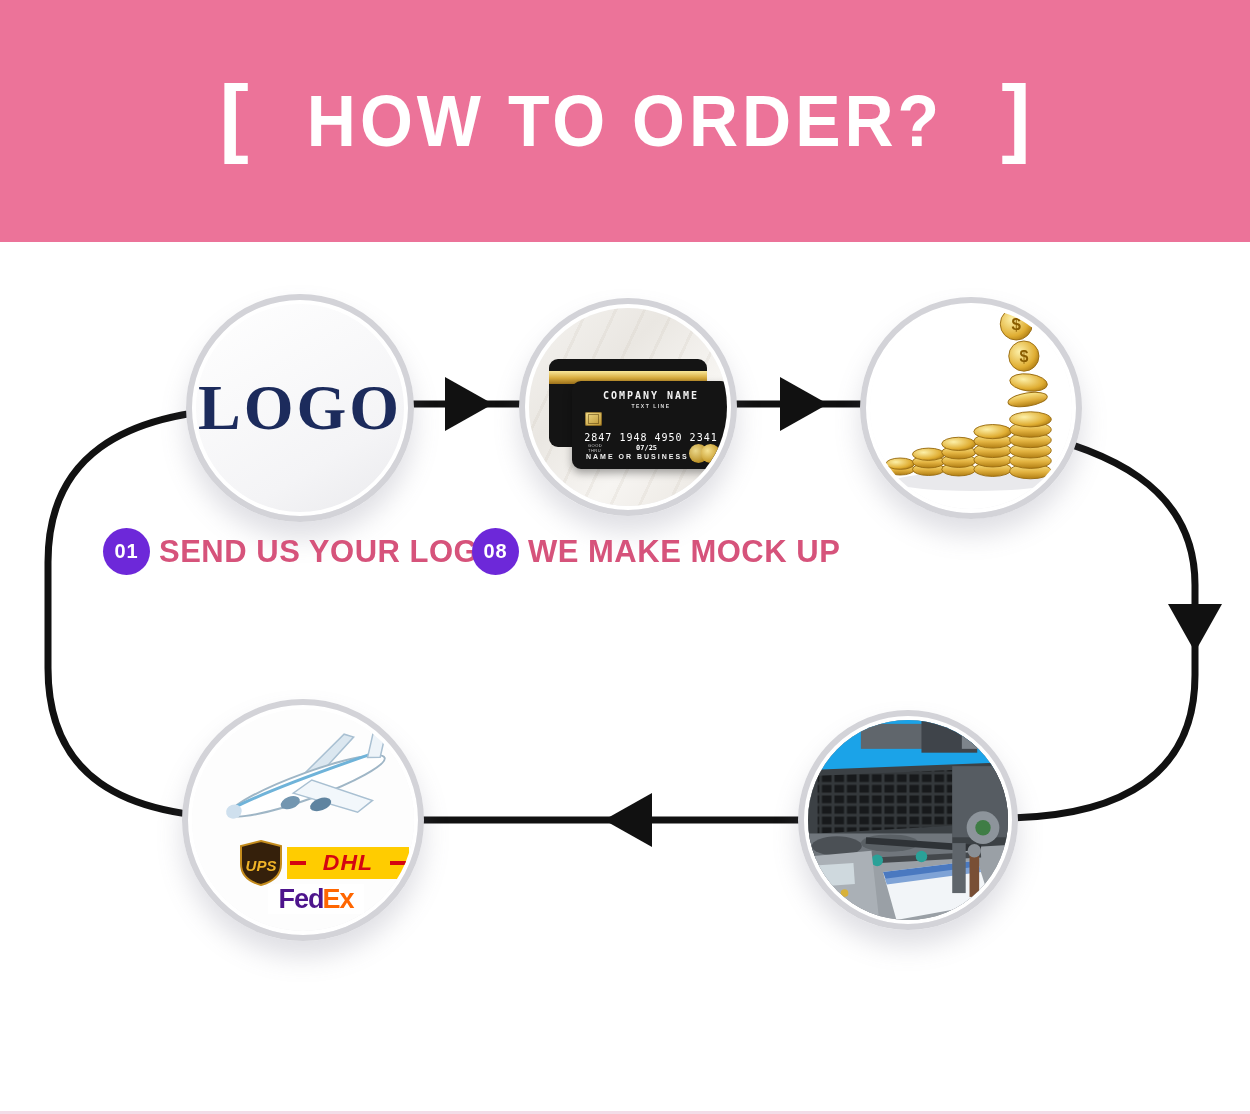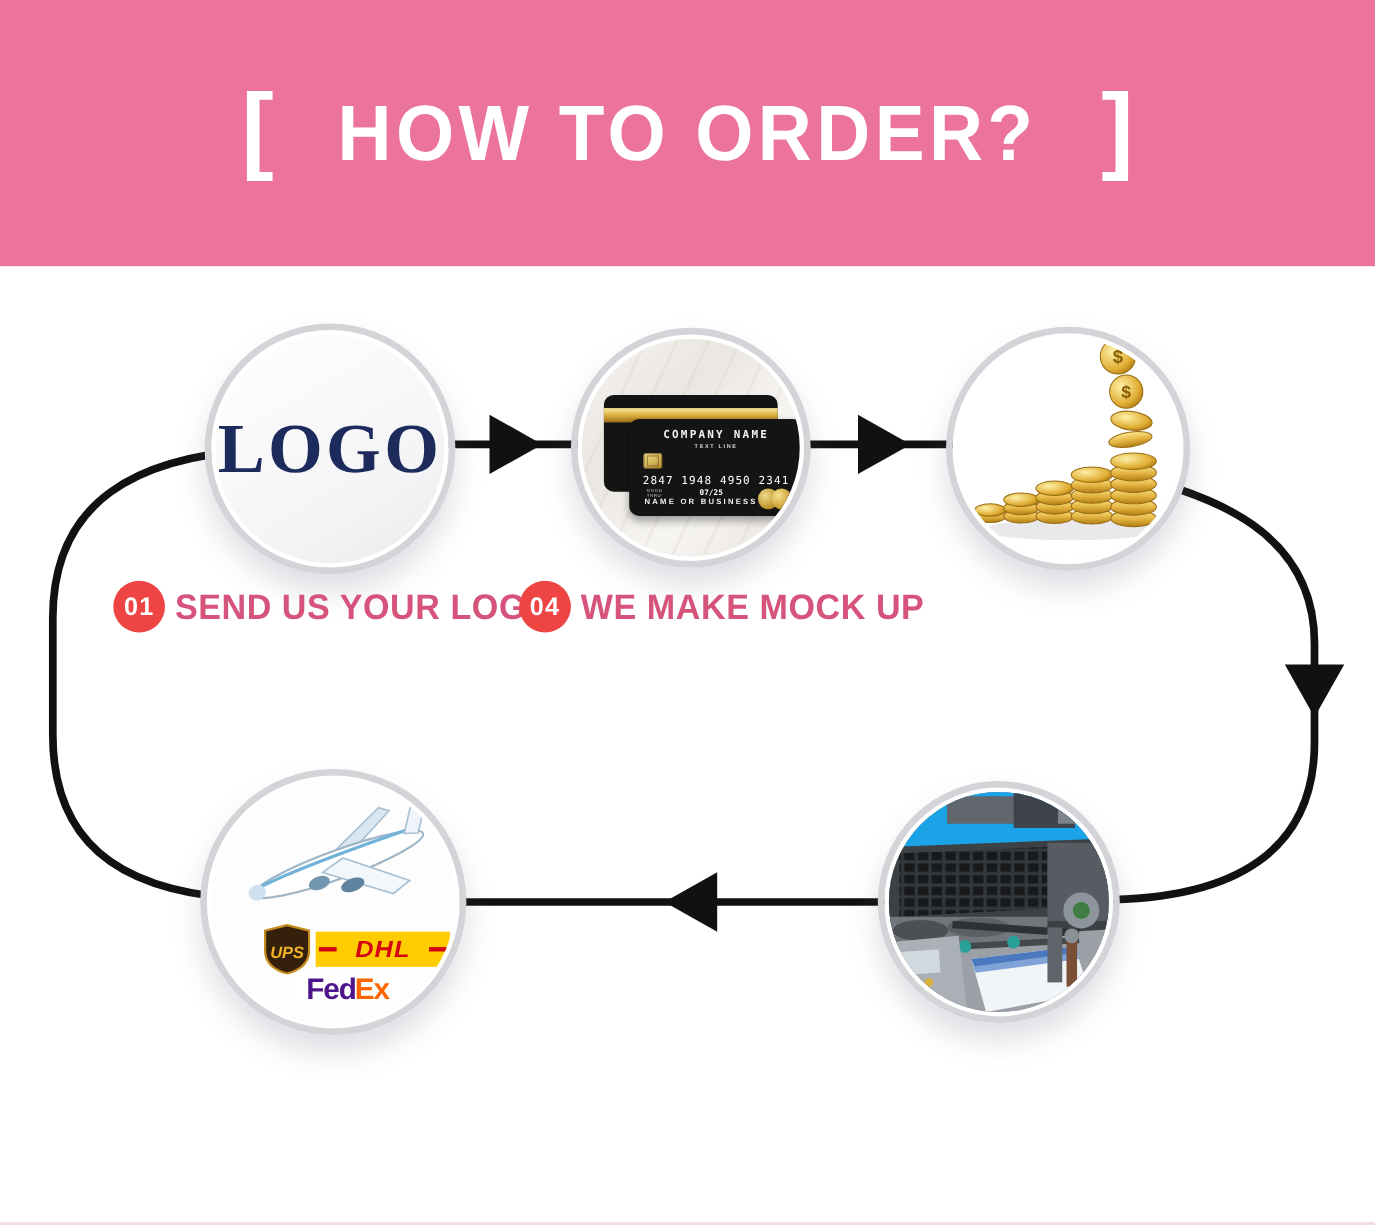--- a/index.html
+++ b/index.html
@@ -78,22 +78,22 @@
   .logo-dhl .dhl-text { color:#d40511; font-size:23px; font-weight:700; font-style:italic;
         letter-spacing:1px; transform:scaleY(.92); }
   .logo-dhl .dash { position:absolute; top:14px; width:16px; height:4px; background:#d40511; }
   .logo-dhl .dash.l { left:3px; } .logo-dhl .dash.r { right:3px; }
   .logo-fedex { position:absolute; left:76px; top:175px; width:96px; height:30px; background:#fff;
         display:flex; align-items:center; justify-content:center; font-weight:700; font-size:27px; letter-spacing:-1px; }
   .fed { color:#4d148c; } .ex { color:#ff6600; margin-left:-1px; }
 
   
   .step { position:absolute; display:flex; align-items:center; gap:9px; z-index:3; }
-  .step .badge { width:47px; height:47px; border-radius:50%; background:#ef4444; color:#fff;
-        font-size:23px; font-weight:700; display:flex; align-items:center; justify-content:center;
+  .step .badge { width:47px; height:47px; border-radius:50%; background:#6d28d9; color:#fff;
+        font-size:20px; font-weight:700; display:flex; align-items:center; justify-content:center;
         letter-spacing:1px; flex:0 0 auto; }
   .step .lbl { color:#d6537b; font-size:31px; font-weight:700; letter-spacing:0.5px;
         transform:scaleY(1.04); white-space:nowrap; }
   .s1 { left:103px; top:528px; } .s2 { left:472px; top:528px; } .s3 { left:845px; top:528px; }
   .s4 { left:727px; top:945px; } .s5 { left:150px; top:945px; }
 
   .bottom-line { position:absolute; left:0; bottom:0; width:100%; height:3px; background:#f3dce7; z-index:5; }
 </style>
 </head>
 <body>
@@ -283,18 +283,18 @@
           <span class="ex">Ex</span>
       </div>
     </div>
   </div>
 
   <div class="step s1">
     <div class="badge">01</div>
     <div class="lbl">SEND US YOUR LOGO</div>
   </div>
   <div class="step s2">
-    <div class="badge">04</div>
+    <div class="badge">08</div>
     <div class="lbl">WE MAKE MOCK UP</div>
   </div>
 
   <div class="bottom-line"></div>
 </div>
 
 </body></html>

